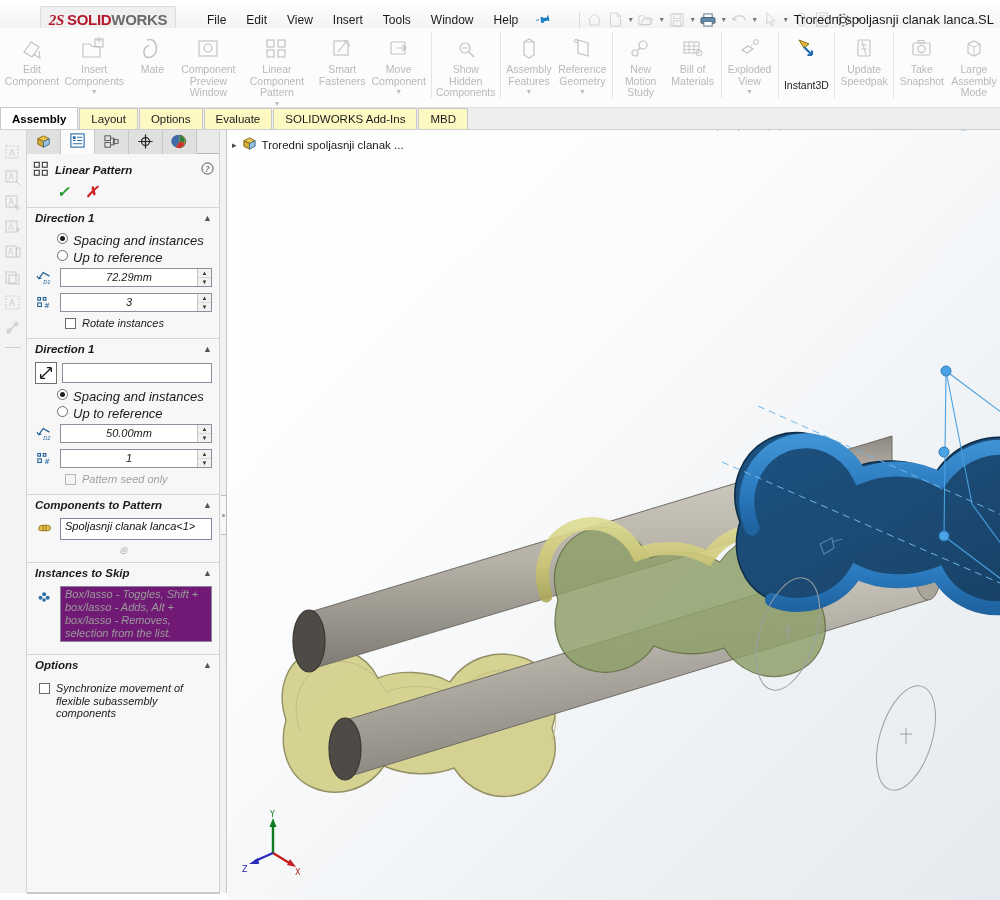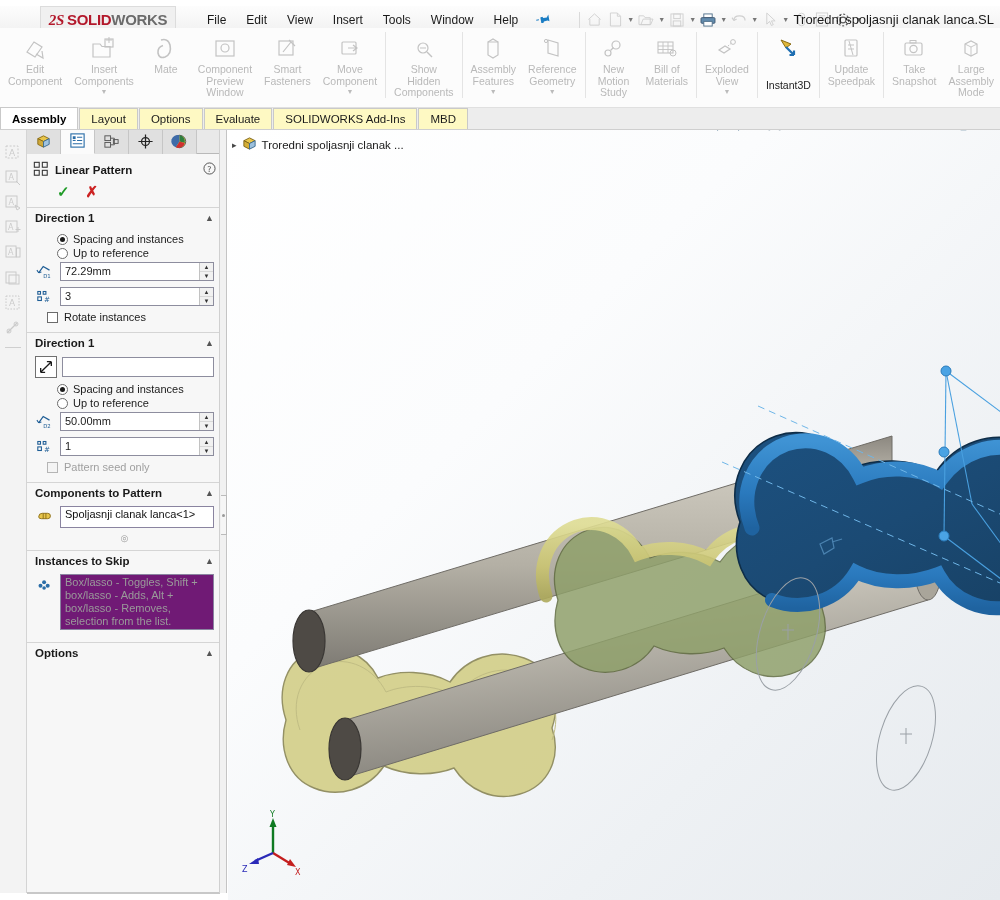--- a/index.html
+++ b/index.html
@@ -72,22 +72,23 @@
     position:absolute; left:0; top:130px; width:27px; height:763px;
     background:#f3f3f3; border-right:1px solid #d4d4d4;
     display:flex; flex-direction:column; align-items:center; padding-top:14px; gap:7px;
   }
   .lsi { width:18px; height:18px; opacity:.3; }
   .lsdiv { width:16px; height:1px; background:#cfcfcf; margin:3px 0; }
 
   
   .pm {
     position:absolute; left:27px; top:130px; width:196px; height:763px;
-    background:#f7f7f7; border-right:1px solid #0ea5e9; border-bottom:1px solid #c8c8c8;
+    background:#f7f7f7; border-right:3px solid #0ea5e9; border-bottom:1px solid #c8c8c8;
     overflow:hidden;
+    font-style:italic;
   }
   .pmtabs { display:flex; height:24px; background:#e9e9e9; border-bottom:1px solid #b9b9b9; }
   .pmtab {
     width:34px; height:24px; display:flex; align-items:center; justify-content:center;
     border-right:1px solid #c6c6c6; background:#e0e0e0; cursor:default;
   }
   .pmtab.active { background:#fbfbfb; border-bottom:1px solid #fbfbfb; }
   .pmhead { display:flex; align-items:center; padding:7px 6px 3px; gap:6px; }
   .pmhead .ttl { font-weight:bold; font-size:11.5px; }
   .pmhead .help { margin-left:auto; color:#4a4a4a; font-size:12px; }
@@ -106,31 +107,31 @@
     width:22px; height:22px; border:1px solid #9a9a9a; background:#f0f0f0;
     display:flex; align-items:center; justify-content:center; cursor:pointer;
   }
   .selbtn.active { background:#ffffff; border-color:#707070; }
   .selfield {
     flex:1; height:20px; border:1px solid #8ea9c4; background:#ffffff;
     padding:0 4px; display:flex; align-items:center; font-size:11px; color:#111;
   }
   .selfield.blue { background:#cfe4f5; border-color:#5f9ed1; }
   .selfield.plain { border-color:#8d8d9e; }
-  .radio-row { display:flex; align-items:center; gap:5px; margin:2px 0 2px 22px; font-size:11px; }
+  .radio-row { display:flex; align-items:flex-start; gap:5px; margin:2px 0 2px 22px; font-size:13px; }
   .radio { width:11px; height:11px; border:1px solid #6b6b6b; border-radius:50%; background:#fff; position:relative; flex:none;}
   .radio.on::after { content:""; position:absolute; left:2px; top:2px; width:5px; height:5px; border-radius:50%; background:#1c1c1c;}
   .numrow { display:flex; align-items:center; gap:5px; margin-bottom:5px; }
   .numicon { width:20px; height:20px; display:flex; align-items:center; justify-content:center; flex:none;}
-  .spin { flex:1; height:19px; border:1px solid #8d8d9e; background:#fff; display:flex; align-items:center; }
+  .spin { flex:1; height:19px; border:1px solid #8d8d9e; background:#fff; display:flex; align-items:center;text-align:center; }
   .spin .val { flex:1; padding:0 4px; font-size:11px; }
   .spin .arrows { width:14px; height:17px; border-left:1px solid #c2c2c2; display:flex; flex-direction:column; }
   .spin .arrows div { flex:1; display:flex; align-items:center; justify-content:center; font-size:6px; color:#333; background:#f1f1f1;}
   .spin .arrows div:first-child { border-bottom:1px solid #d8d8d8; }
-  .chk-row { display:flex; align-items:center; gap:6px; margin:4px 0 2px 12px; font-size:11px; }
+  .chk-row { display:flex; align-items:center; gap:6px; margin:4px 0 2px 30px; font-size:11px; }
   .chk-row.indent0 { margin-left:4px; align-items:flex-start; }
   .cbox { width:11px; height:11px; border:1px solid #6b6b6b; background:#fff; flex:none; }
   .chk-row.dim { color:#a0a0a0; }
   .chk-row.dim .cbox { border-color:#b5b5b5; background:#f4f4f4; }
   .selbox-big {
     flex:1; min-height:22px; border:1px solid #8a84a0; background:#ffffff;
     padding:1px 4px; font-size:11px; color:#111;
   }
   .selbox-big.hint { background:#701a75; color:#9a9a9a; line-height:13px; min-height:56px; }
   .dot-handle { text-align:center; color:#9a9a9a; font-size:9px; margin-top:1px; }
@@ -301,20 +302,34 @@
     <div class="rb">
       <span class="glyph">
         <svg width="26" height="26" viewBox="0 0 26 26">
             <rect x="4" y="5" width="18" height="15" fill="none" stroke="#c3c3c3" stroke-width="1.2"></rect>
             <circle cx="13" cy="12" r="4" fill="none" stroke="#c3c3c3" stroke-width="1.2"></circle>
           </svg>
       </span>
       <span class="lbl">Component<br>Preview<br>Window</span>
     </div>
 
+    <div class="rb">
+      <span class="glyph">
+        <svg width="30" height="26" viewBox="0 0 30 26">
+            <g fill="none" stroke="#c3c3c3" stroke-width="1.2">
+              <rect x="5" y="4" width="7" height="7"></rect>
+              <rect x="16" y="4" width="7" height="7"></rect>
+              <rect x="5" y="14" width="7" height="7"></rect>
+              <rect x="16" y="14" width="7" height="7"></rect>
+            </g>
+          </svg>
+      </span>
+      <span class="lbl">Linear Component<br>Pattern</span>
+      <span class="drop">▼</span>
+    </div>
 
     <div class="rb">
       <span class="glyph">
         <svg width="26" height="26" viewBox="0 0 26 26">
             <rect x="5" y="5" width="14" height="14" fill="none" stroke="#c3c3c3" stroke-width="1.2"></rect>
             <path d="M9 16 L17 6 M15 4 L21 10" stroke="#c3c3c3" stroke-width="1.2" fill="none"></path>
           </svg>
       </span>
       <span class="lbl">Smart<br>Fasteners</span>
     </div>
@@ -747,20 +762,26 @@
             </svg>
         </span>
         <span class="selbox-big hint">Box/lasso - Toggles, Shift + box/lasso - Adds, Alt + box/lasso - Removes, selection from the list.</span>
       </div>
     </div>
 
     <div class="grp-title">
       <span>Options</span>
       <span class="chev">▲</span>
     </div>
+    <div class="grp-body">
+      <div class="chk-row indent0">
+        <span class="cbox" style="margin-top:1px"></span>
+        <span class="opt-text">Synchronize movement of flexible subassembly components</span>
+      </div>
+    </div>
   </div>
 
   <div class="splitter">
     <span class="knob">
         <i></i>
       </span>
   </div>
 
   <div class="gfx">
 

